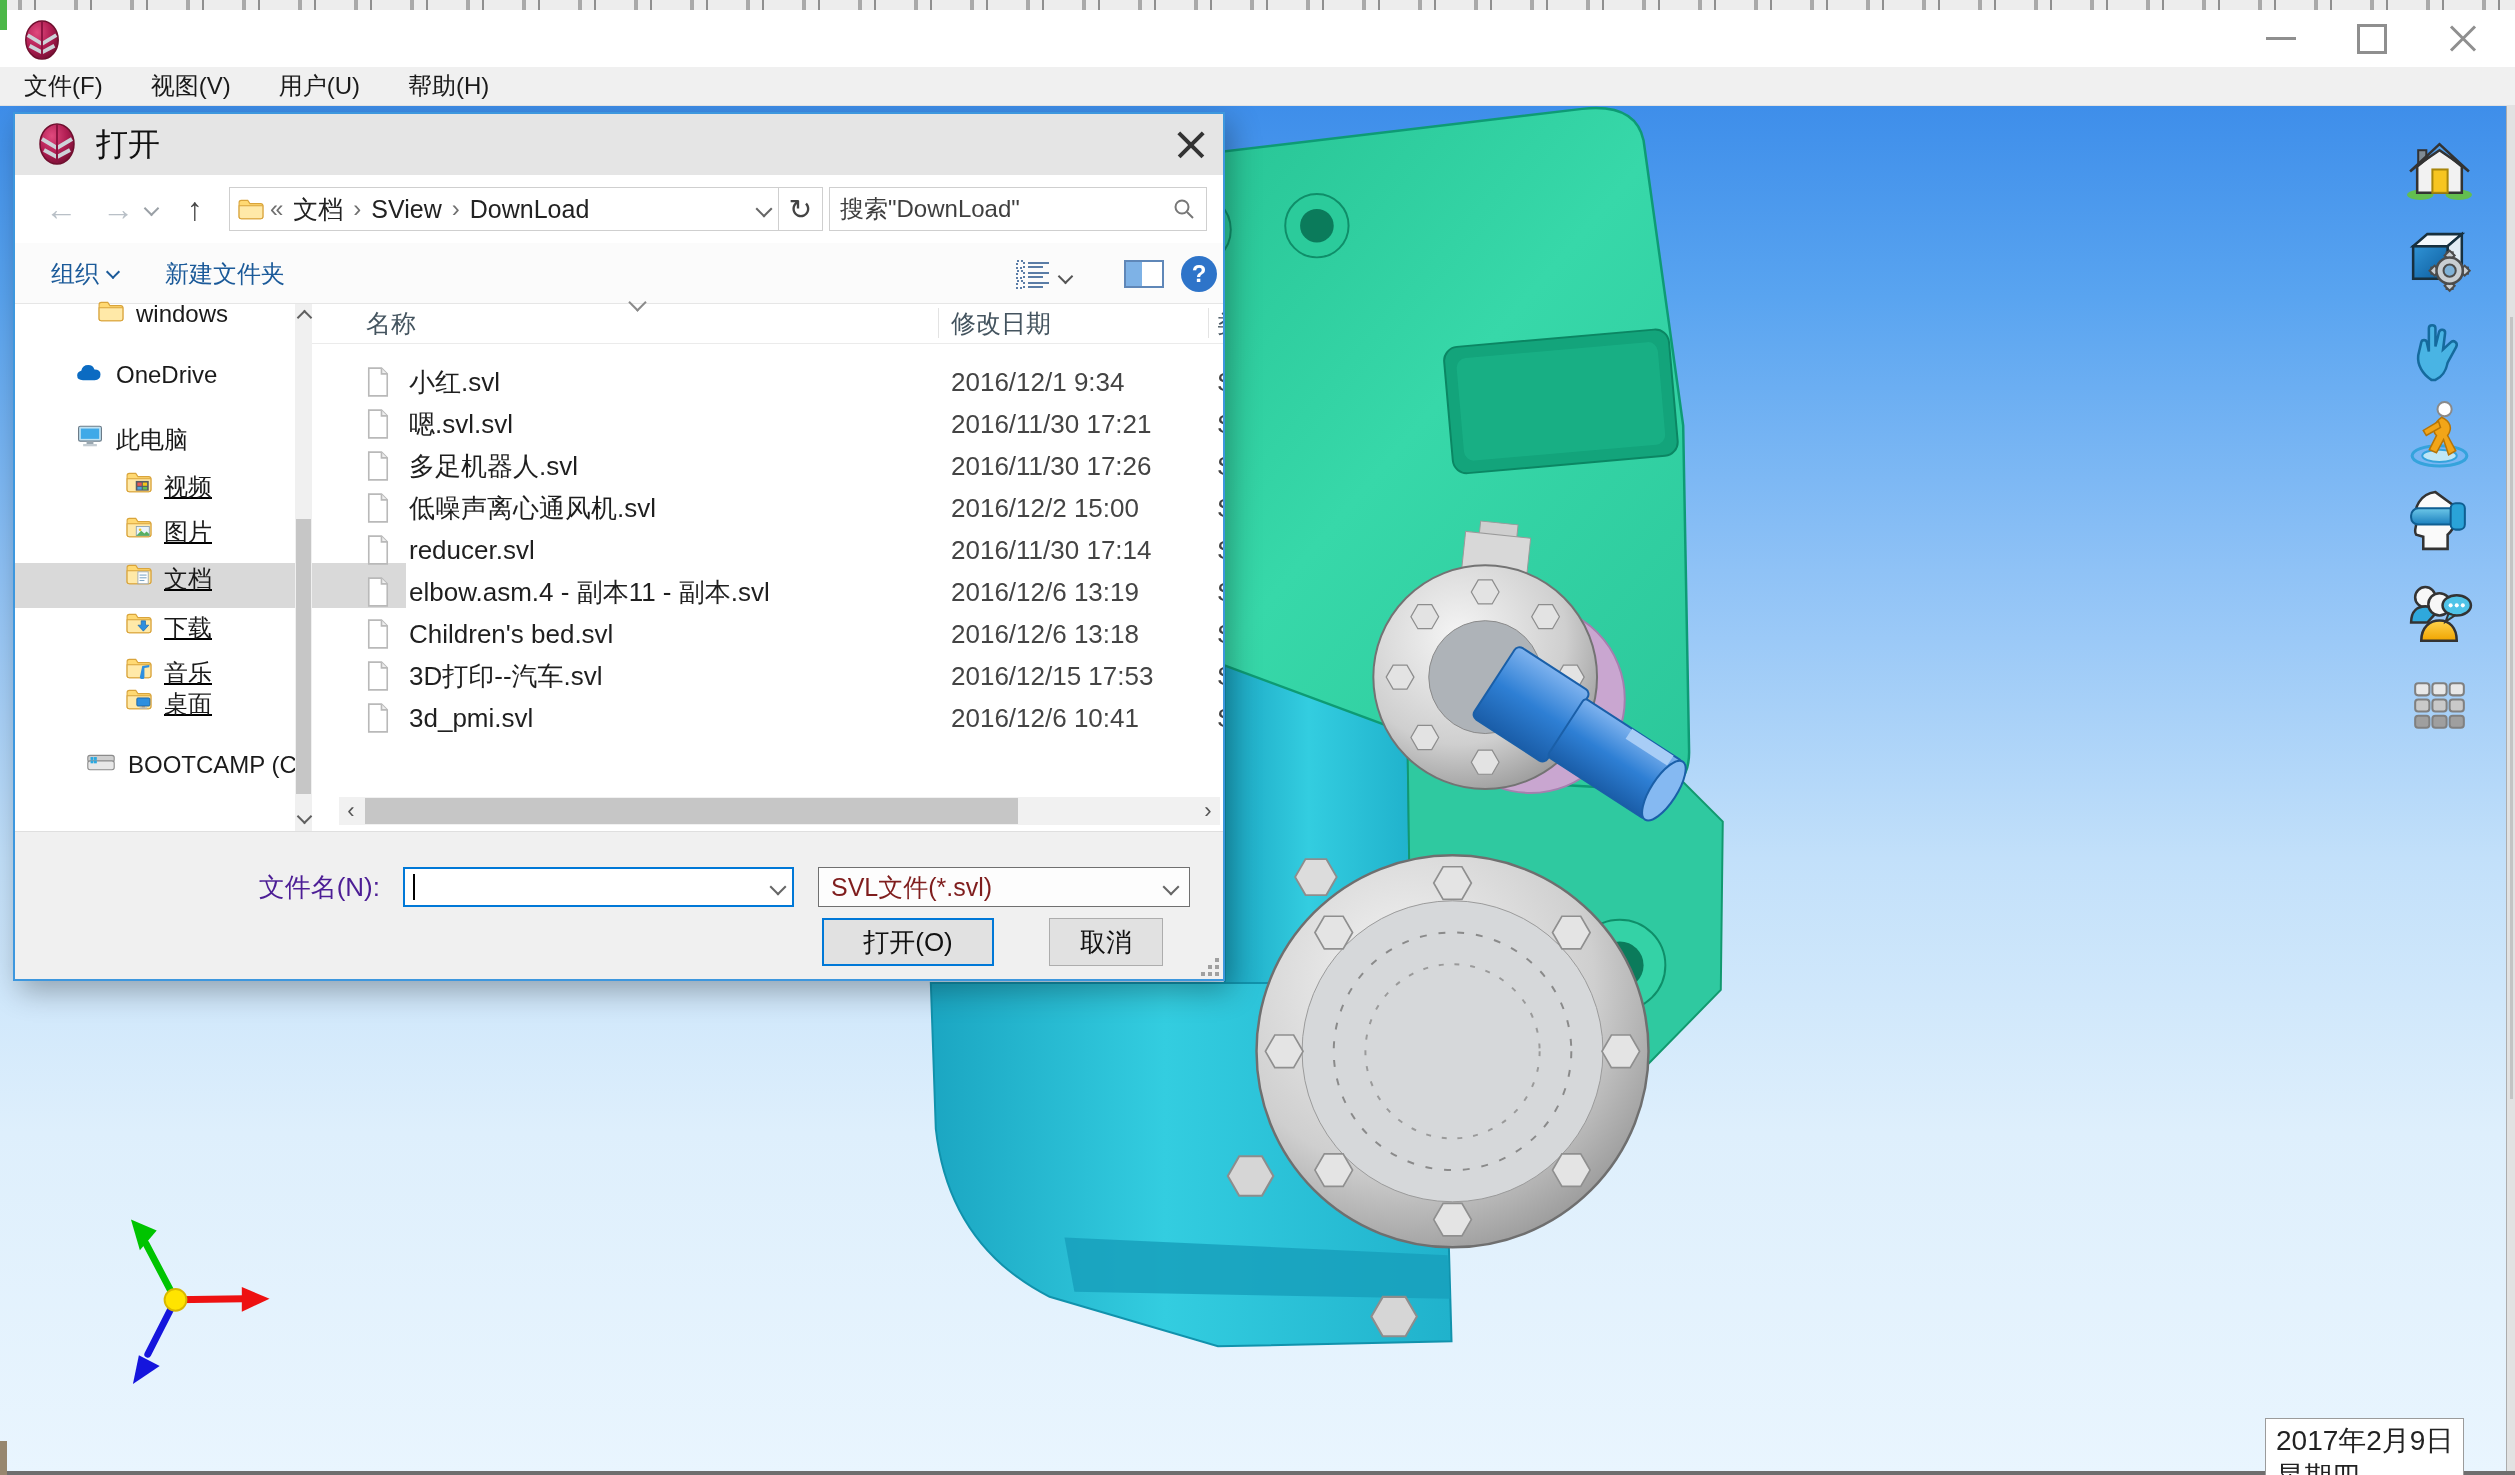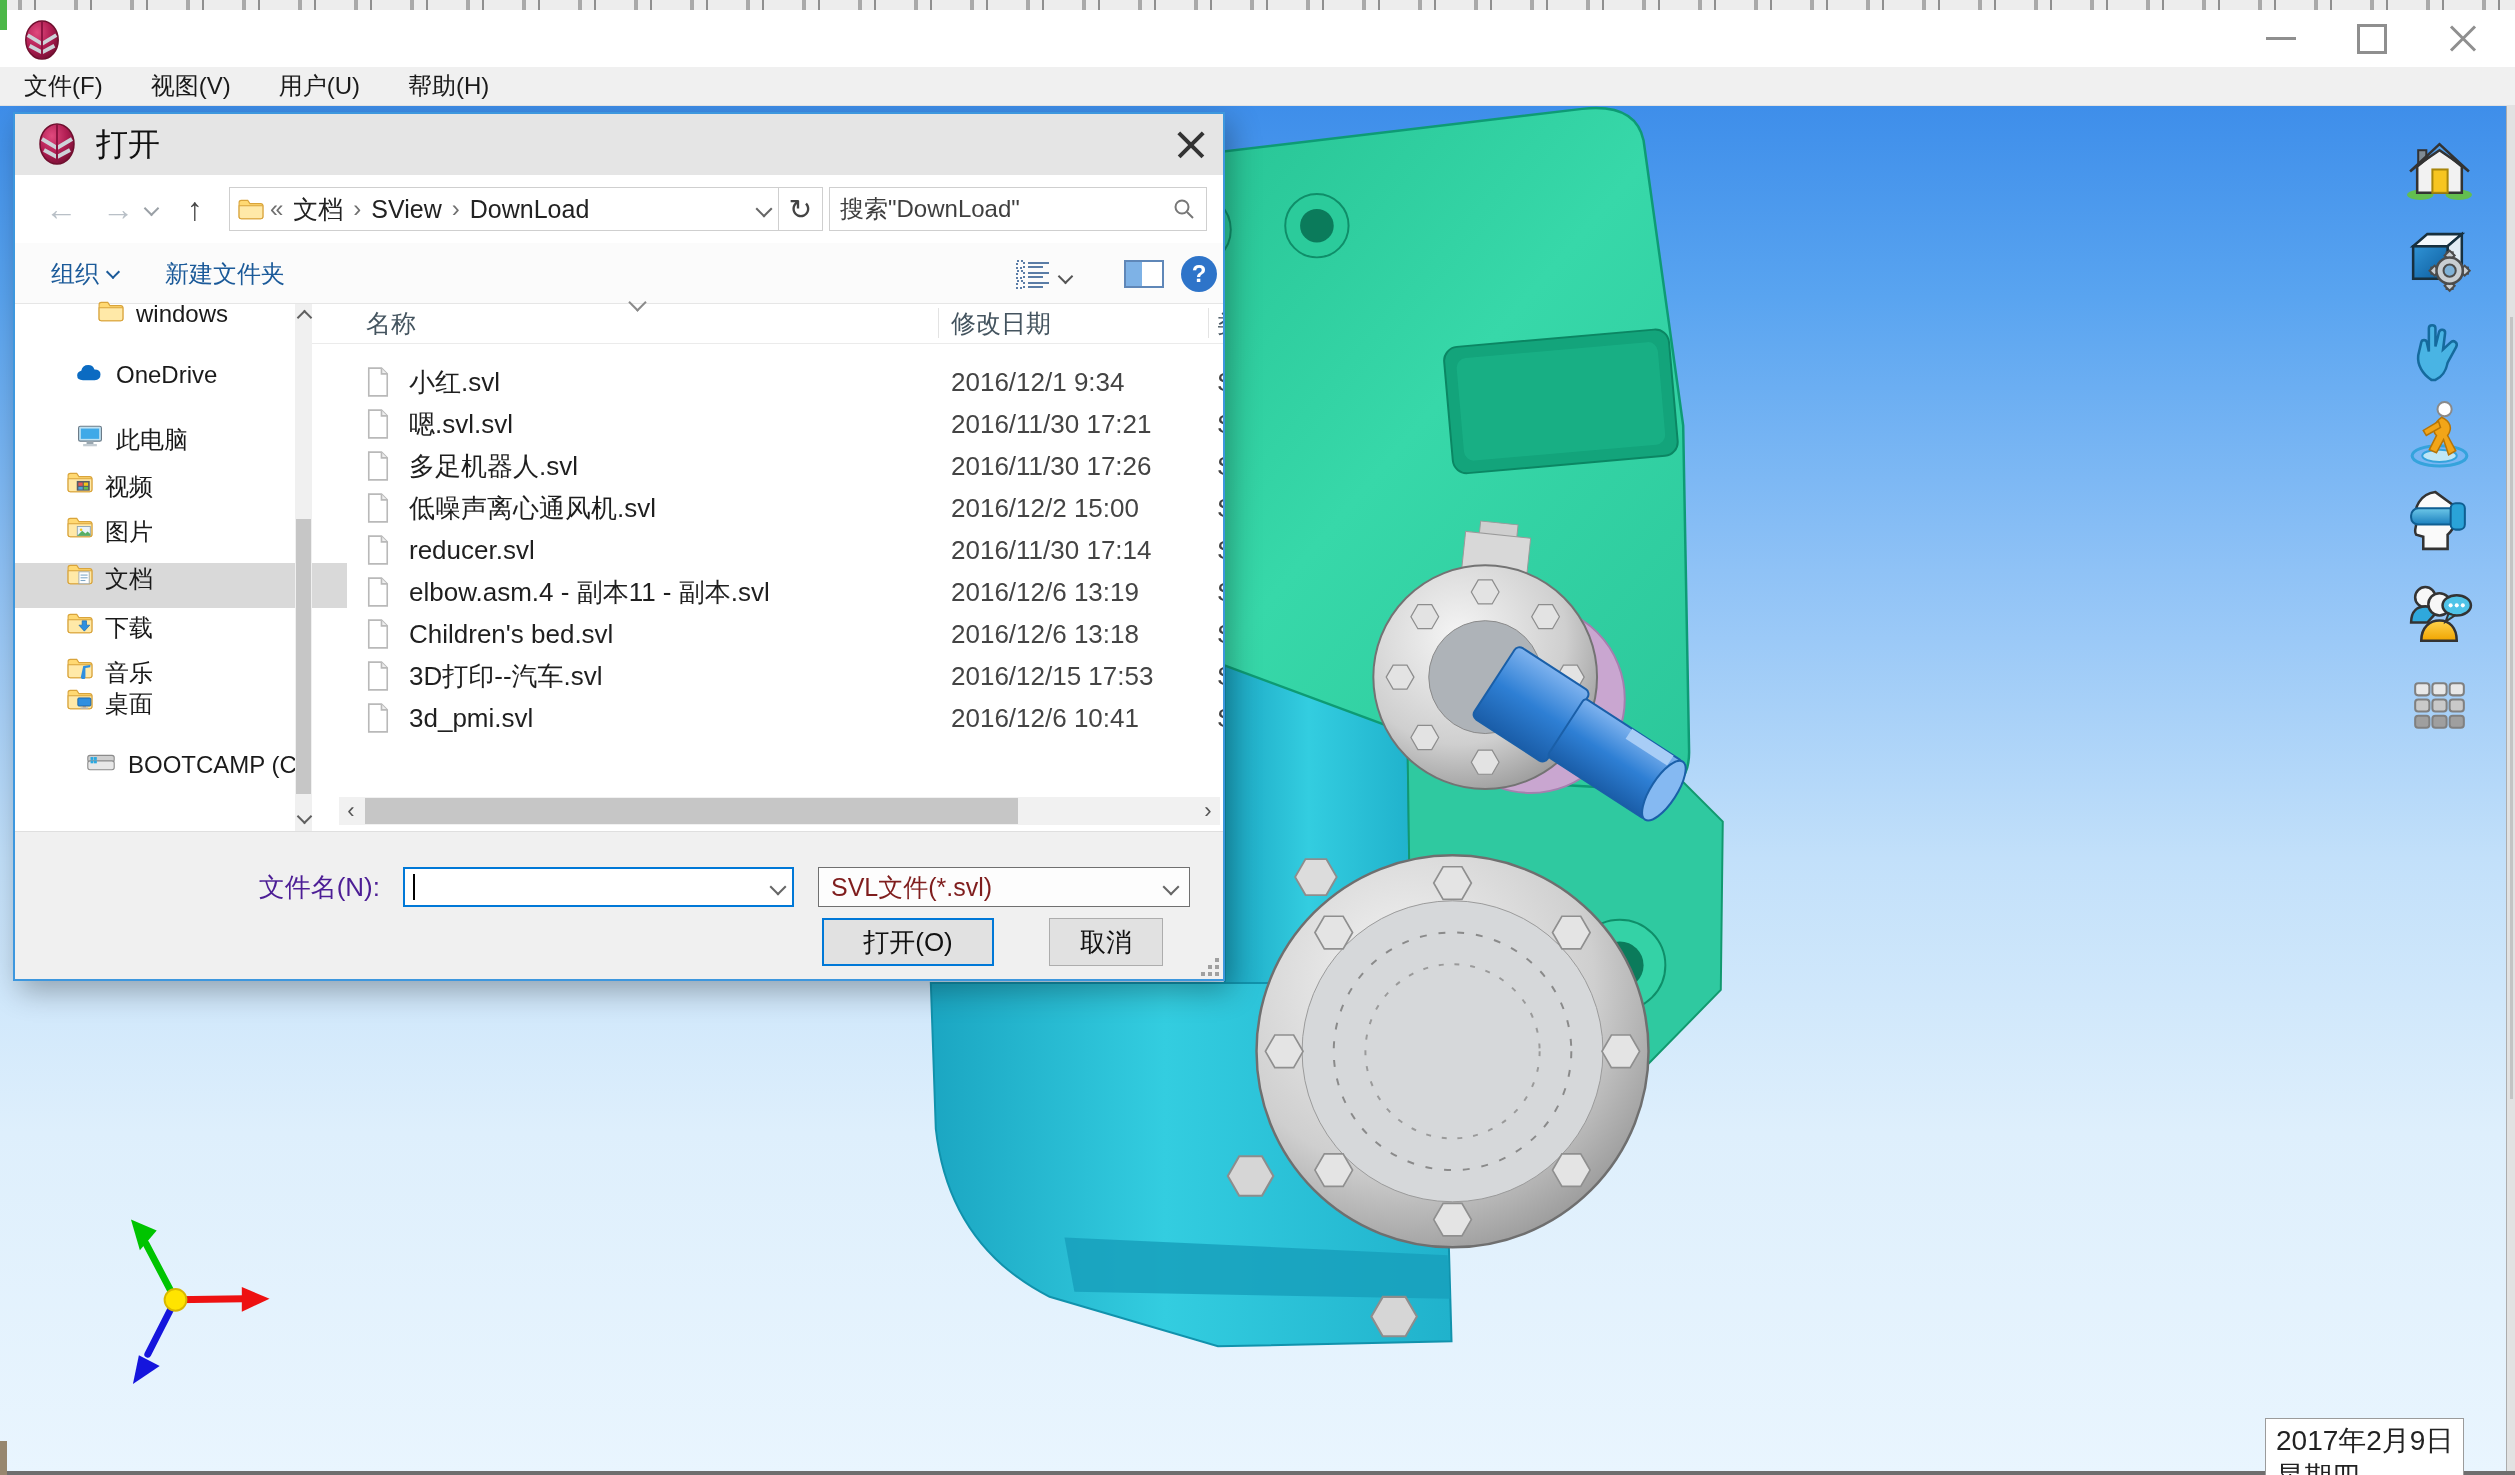--- a/index.html
+++ b/index.html
@@ -81,21 +81,21 @@
   .pane-ico{position:absolute;left:1109px;top:17px;width:40px;height:28px;border:2px solid #5f87b8;box-sizing:border-box;background:#fff;}
   .pane-ico i{display:block;width:45%;height:100%;background:#7eb2e6;}
   .help-btn{position:absolute;left:1166px;top:13px;width:36px;height:36px;border-radius:50%;background:#2e74c9;color:#fff;font-size:24px;font-weight:bold;
     display:flex;align-items:center;justify-content:center;cursor:pointer;}
   
   .d-body{position:absolute;left:0;top:190px;width:100%;height:527px;background:#fff;}
   .nav-item{position:absolute;left:0;width:280px;height:45px;display:flex;align-items:flex-start;cursor:pointer;}
   .nav-item.sel{background:#d9d9d9;}
   .nav-item .nlabel{font-size:24px;color:#1a1a1a;margin-left:12px;white-space:nowrap;}
   .nav-item svg{flex:none;}
-  .ind-a{padding-left:83px;} .ind-b{padding-left:61px;} .ind-c{padding-left:52px;} .ind-d{padding-left:71px;}
+  .ind-a{padding-left:83px;} .ind-b{padding-left:61px;} .ind-c{padding-left:111px;text-decoration:underline;} .ind-d{padding-left:71px;}
   .sb-scroll{position:absolute;left:280px;top:0px;width:17px;height:527px;background:#f0f0f0;}
   .sb-thumb{position:absolute;left:1px;top:215px;width:15px;height:275px;background:#c6c6c6;}
   .sb-chev{position:absolute;left:4px;width:9px;height:9px;border-right:2px solid #606060;border-bottom:2px solid #606060;}
   .sb-up{top:8px;transform:rotate(-135deg);}
   .sb-dn{top:507px;transform:rotate(45deg);}
   
   .lheader{position:absolute;left:297px;top:0;width:913px;height:40px;border-bottom:1px solid #ebebeb;box-sizing:border-box;}
   .lheader .h1{position:absolute;left:54px;top:0;line-height:38px;font-size:25px;color:#44545f;}
   .lheader .h2{position:absolute;left:639px;top:0;line-height:38px;font-size:25px;color:#44545f;}
   .lheader .h3{position:absolute;left:905px;top:0;line-height:38px;font-size:25px;color:#44545f;}

